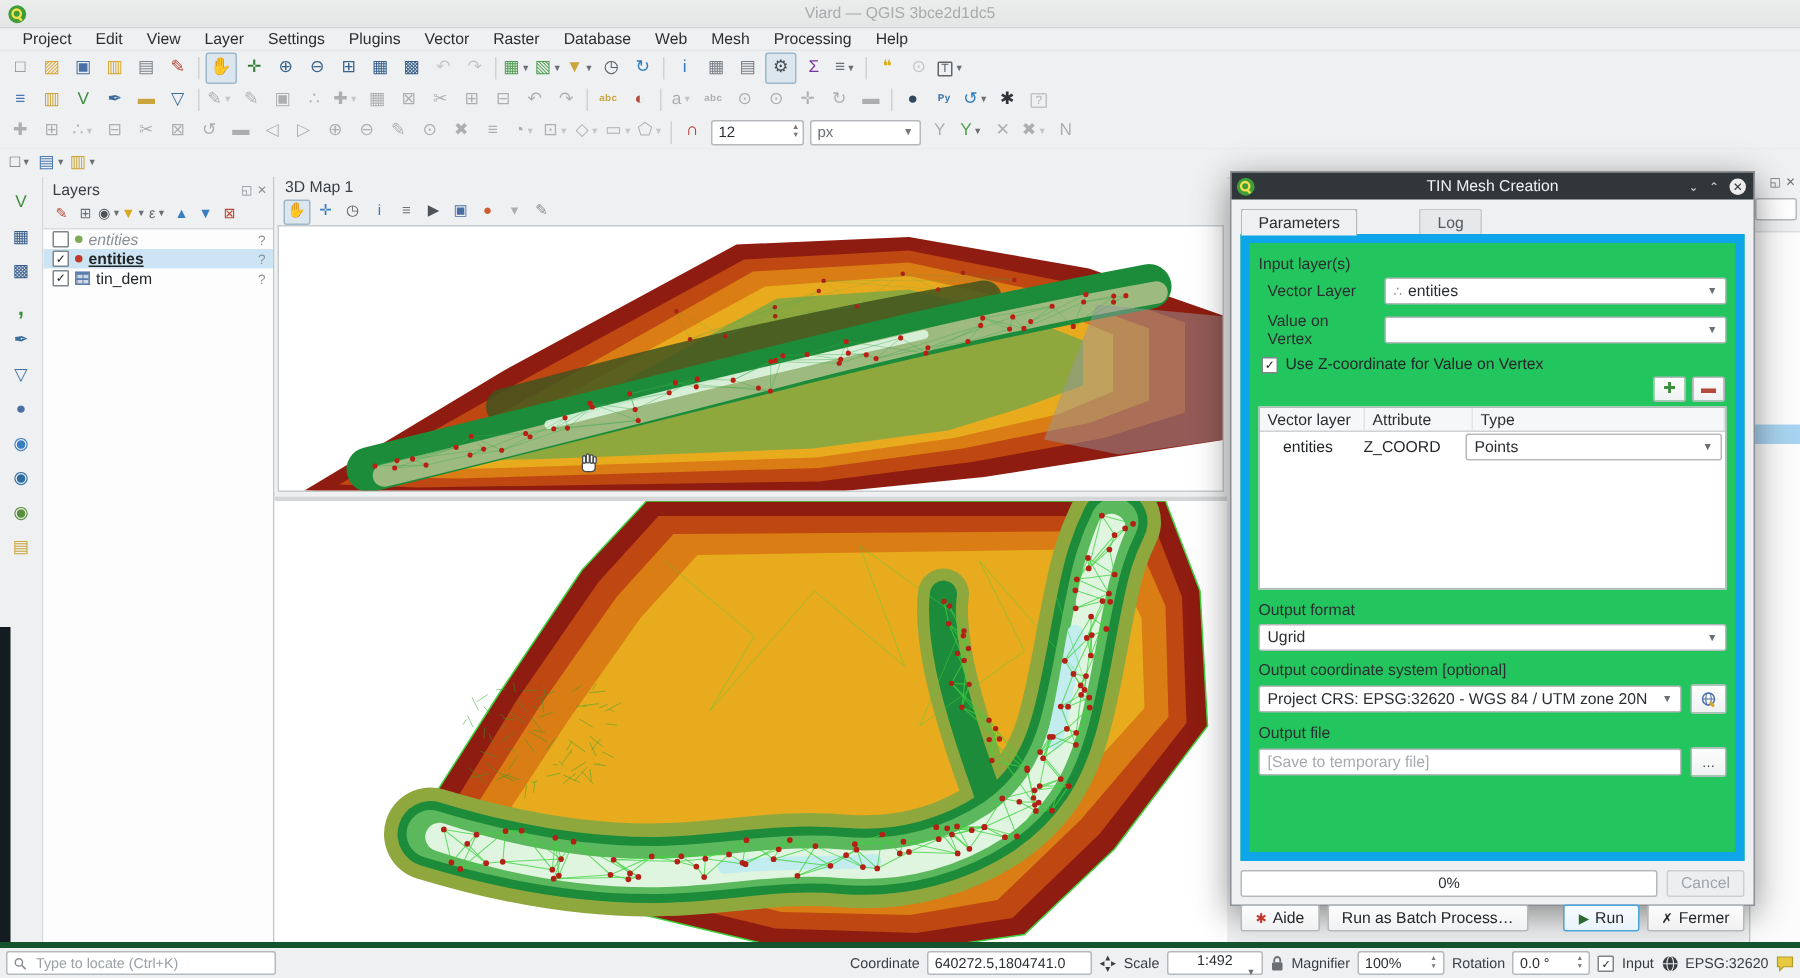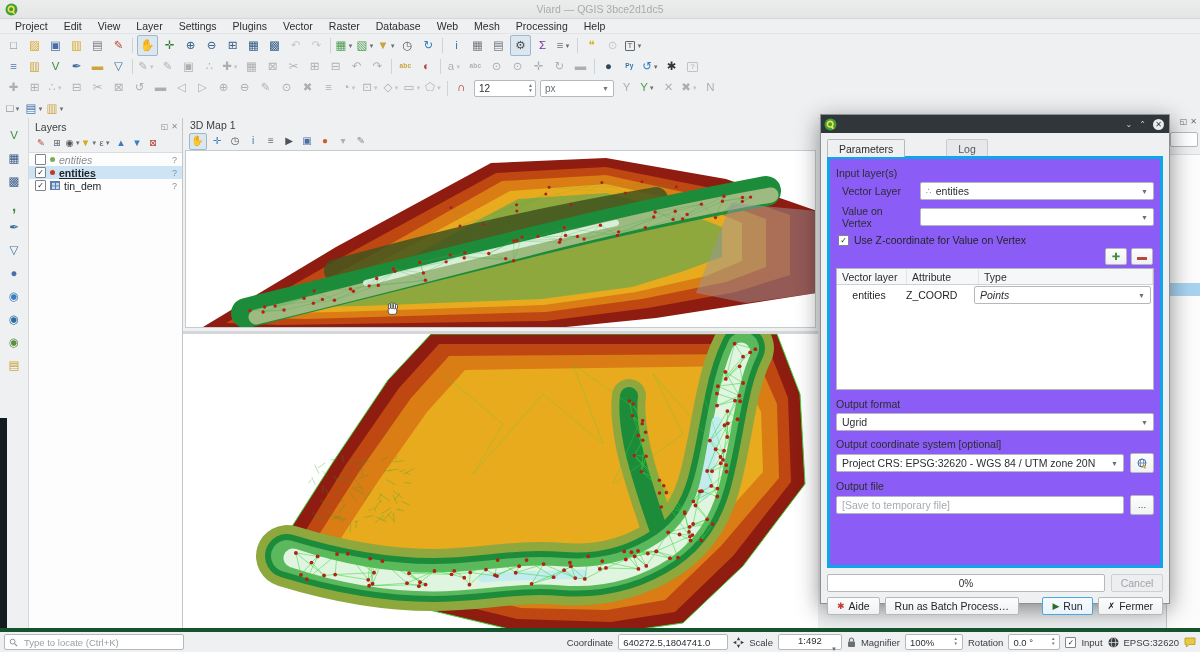--- a/index.html
+++ b/index.html
@@ -78,38 +78,38 @@
   .dlg-titlebar{height:18px;background:#31363b;display:flex;align-items:center;color:#fcfcfc;flex:none;}
   .dlg-title{position:absolute;left:0;right:0;text-align:center;font-size:10.5px;color:#f2f3f4;}
   .dlg-tb-right{margin-left:auto;display:flex;align-items:center;gap:7px;padding-right:5px;z-index:2;}
   .dlg-chev{color:#cfd4d8;font-size:8px;}
   .dlg-close{width:11px;height:11px;border-radius:50%;background:#ececec;color:#31363b;font-size:8px;font-weight:bold;
     display:flex;align-items:center;justify-content:center;}
   .dlg-tabs{display:flex;margin:6px 0 0 6px;flex:none;gap:39px;}
   .tab{height:17px;padding:0 11px;display:flex;align-items:center;font-size:10.5px;border:1px solid transparent;border-bottom:none;color:#2b2e31;}
   .tab.active{background:#eff0f1;border-color:#b6b9bc;border-radius:2px 2px 0 0;position:relative;z-index:2;}
   .tab.inactive{background:#e6e8ea;border-color:#c9ccce;margin-left:2px;border-radius:2px 2px 0 0;color:#55595d;}
-  .dlg-frame{border:3px solid #0ea5e9;margin:-1px 6px 0 6px;height:396px;padding:5px 6px;flex:none;background:#8b5cf6;position:relative;}
+  .dlg-frame{border:6px solid #0ea5e9;margin:-1px 6px 0 6px;height:396px;padding:5px 6px;flex:none;background:#22c55e;position:relative;}
   .flabel{font-size:10.5px;color:#2b2e31;margin:3px 0 3px 0;}
   .frow{display:flex;align-items:center;margin-bottom:5px;gap:6px;}
   .frow .rl{width:72px;font-size:10.5px;color:#2b2e31;flex:none;padding-left:6px;}
   .combo{flex:1;display:flex;align-items:center;background:#fff;border:1px solid #b6b9bc;border-radius:2px;height:16px;font-size:10.5px;padding:0 5px;color:#2b2e31;min-width:0;}
   .combo .arr{margin-left:auto;font-size:7px;color:#6a6f74;}
   .combo .pticon{color:#8a8f94;font-size:9px;margin-right:4px;}
   .chkrow{display:flex;align-items:center;gap:5px;margin:4px 0 2px 2px;font-size:10.5px;}
   .pmrow{display:flex;justify-content:flex-end;gap:4px;margin:2px 1px 3px 0;}
   .pmbtn{width:20px;height:15px;border:1px solid #b6b9bc;border-radius:2px;background:linear-gradient(#fdfdfd,#f0f1f2);
     display:flex;align-items:center;justify-content:center;font-size:10px;font-weight:bold;}
   .ptable{background:#fff;border:1px solid #b6b9bc;height:120px;font-size:10.5px;overflow:hidden;}
   .pt-head{display:flex;border-bottom:1px solid #cfd2d5;height:15px;align-items:center;background:#f6f7f8;}
   .pt-hc{padding-left:5px;border-right:1px solid #e2e4e6;height:100%;display:flex;align-items:center;color:#2b2e31;}
   .pt-row{display:flex;align-items:center;height:20px;}
   .c1{width:64px;flex:none;} .c2{width:66px;flex:none;} .c3{flex:1;min-width:0;}
   .pt-row .c1{text-align:center;} .pt-row .c2{padding-left:5px;}
-  .pt-row .combo{margin:0 2px;font-style:italic;}
+  .pt-row .combo{margin:0 2px;}
   .fileinput{flex:1;height:16px;background:#fff;border:1px solid #b6b9bc;border-radius:2px;font-size:10.5px;padding:0 5px;
     color:#2b2e31;font-family:inherit;min-width:0;}
   .fileinput::placeholder{color:#a6abb0;}
   .sqbtn{width:22px;height:18px;border:1px solid #b6b9bc;border-radius:2px;background:linear-gradient(#fdfdfd,#f0f1f2);
     display:flex;align-items:center;justify-content:center;font-size:9px;color:#3a3e42;flex:none;}
   .progrow{display:flex;align-items:center;gap:6px;margin:6px 6px 0 6px;flex:none;}
   .pbar{flex:1;height:16px;border:1px solid #b6b9bc;border-radius:2px;background:#fff;display:flex;align-items:center;justify-content:center;font-size:10px;color:#2b2e31;}
   .btn{height:18px;border:1px solid #b6b9bc;border-radius:2px;background:linear-gradient(#fdfdfd,#f0f1f2);
     display:inline-flex;align-items:center;justify-content:center;gap:4px;font-size:10.5px;color:#232629;padding:0 9px;}
   .btn.disabled{color:#a0a4a8;background:#eceeef;border-color:#cdd0d3;}
@@ -1277,20 +1277,21 @@
     </div>
   </div>
 
   <div class="dialog">
     <div class="dlg-titlebar">
       <svg class="qlogo" viewBox="0 0 14 14" style="margin-left:3px">
         <circle cx="7" cy="7" r="6.4" fill="#3f9e3a"></circle>
         <circle cx="6.6" cy="6.6" r="3" fill="none" stroke="#f4e04d" stroke-width="1.7"></circle>
         <rect x="8.4" y="8.4" width="3.6" height="1.8" rx=".5" fill="#f4e04d" transform="rotate(45 8.4 8.4)"></rect>
       </svg>
+      <span class="dlg-title">TIN Mesh Creation</span>
       <span class="dlg-tb-right">
         <span class="dlg-chev">⌄</span>
         <span class="dlg-chev">⌃</span>
         <span class="dlg-close">✕</span>
       </span>
     </div>
 
     <div class="dlg-tabs" id="dlgtabs">
         <div class="tab active">Parameters</div>
         <div class="tab inactive">Log</div>

